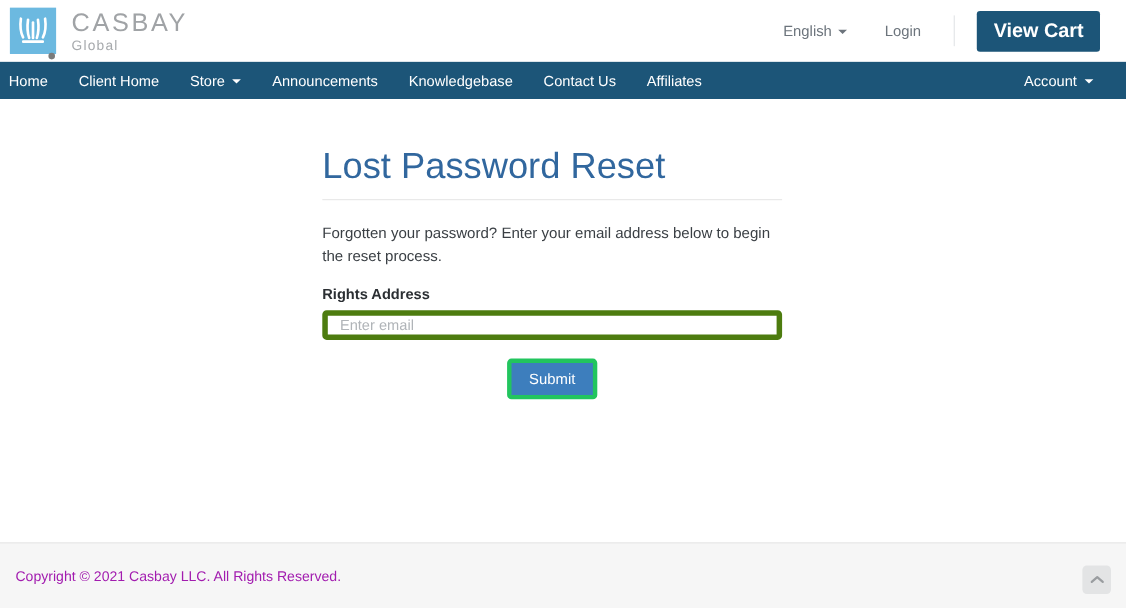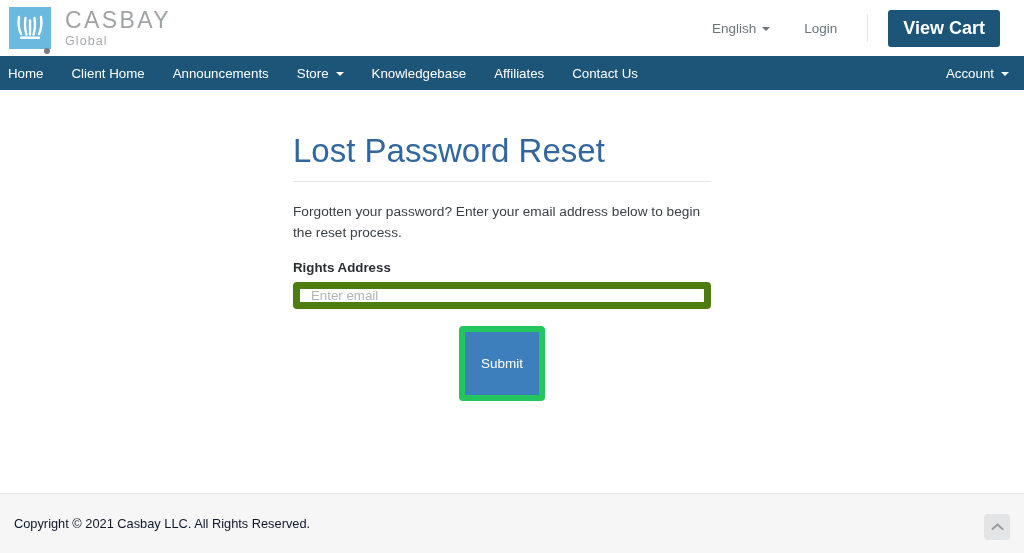--- a/index.html
+++ b/index.html
@@ -112,21 +112,21 @@
     cursor: pointer;
     font-family: "Liberation Sans", sans-serif;
   }
 
   
   .navbar {
     height: 34px;
     background: #1c5578;
     display: flex;
     align-items: stretch;
-    padding: 0 1px 0 0;
+    padding: 0 16px 0 0;
   }
   .nav-left, .nav-right {
     display: flex;
     align-items: stretch;
   }
   .nav-right { margin-left: auto; }
   .nav-item {
     color: #ffffff;
     font-size: 13.3px;
     text-decoration: none;
@@ -172,63 +172,63 @@
   .form-label {
     display: block;
     font-size: 13.3px;
     font-weight: 700;
     color: #2b2f33;
     margin-bottom: 7px;
   }
   .form-input {
     width: 418px;
     height: 27px;
-    border: 7px solid #4d7c0f;
+    border: 5px solid #4d7c0f;
     border-radius: 4px;
     padding: 4px 11px;
     font-size: 13.3px;
     color: #55595c;
     font-family: "Liberation Sans", sans-serif;
     background: #ffffff;
     outline: none;
   }
   .form-input::placeholder { color: #b0b4b8; }
 
   .submit-row {
     margin-top: 17px;
     display: flex;
     justify-content: center;
     width: 418px;
   }
   .btn-submit {
     background: #3d7ebd;
     color: #ffffff;
-    border: 6px solid #22c55e;
+    border: 4px solid #22c55e;
     border-radius: 4px;
     font-size: 13.5px;
-    padding: 24px 16px;
+    padding: 7px 16px;
     cursor: pointer;
     font-family: "Liberation Sans", sans-serif;
   }
 
   
   .footer {
     position: absolute;
     left: 0;
     bottom: 0;
     width: 1024px;
     height: 60px;
     background: #f6f6f6;
     border-top: 1px solid #e7e7e7;
     display: flex;
     align-items: center;
     padding: 0 14px;
   }
   .copyright {
-    color: #0f172a;
+    color: #a21caf;
     font-size: 12.8px;
   }
   .to-top {
     position: absolute;
     right: 14px;
     bottom: 13px;
     width: 26px;
     height: 26px;
     background: #e3e4e5;
     border: none;
@@ -281,34 +281,34 @@
 
   <div class="navbar">
     <div class="nav-left">
       <a class="nav-item" href="#">
         <span>Home</span>
       </a>
       <a class="nav-item" href="#">
         <span>Client Home</span>
       </a>
       <a class="nav-item" href="#">
-        <span>Announcements</span>
-      </a>
-      <a class="nav-item" href="#">
         <span>Store</span>
         <span class="caret"></span>
       </a>
       <a class="nav-item" href="#">
+        <span>Announcements</span>
+      </a>
+      <a class="nav-item" href="#">
         <span>Knowledgebase</span>
       </a>
       <a class="nav-item" href="#">
+        <span>Contact Us</span>
+      </a>
+      <a class="nav-item" href="#">
         <span>Affiliates</span>
-      </a>
-      <a class="nav-item" href="#">
-        <span>Contact Us</span>
       </a>
     </div>
     <div class="nav-right">
       <a class="nav-item" href="#">
         <span>Account</span>
         <span class="caret"></span>
       </a>
     </div>
   </div>
 

